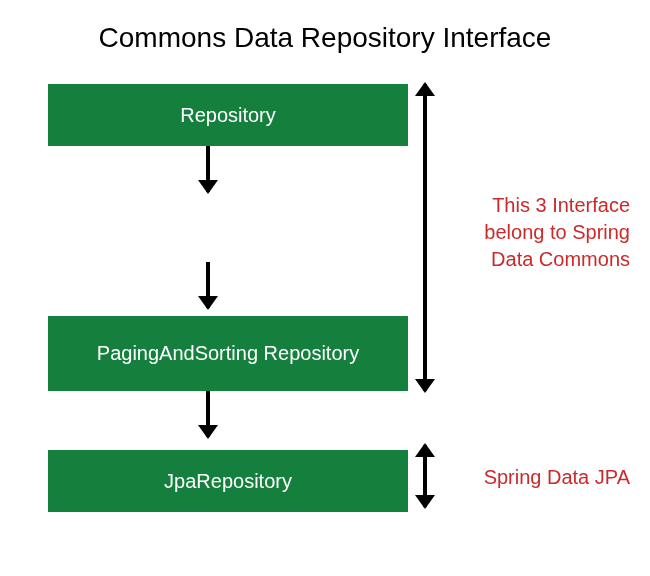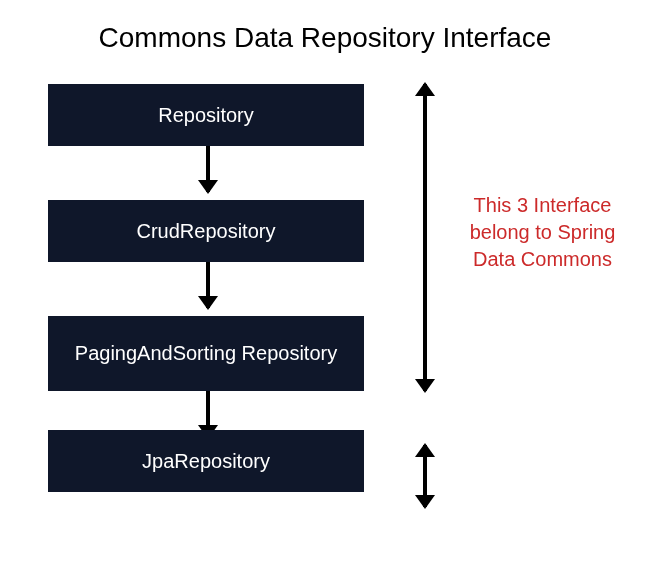--- a/index.html
+++ b/index.html
@@ -19,23 +19,23 @@
       padding-bottom: 18px;
     }
     .diagram {
       position: relative;
       width: 650px;
       height: 500px;
     }
     .box {
       position: absolute;
       left: 48px;
-      width: 316px;
+      width: 360px;
       height: 62px;
-      background: #0f172a;
+      background: #15803d;
       color: #fff;
       display: flex;
       align-items: center;
       justify-content: center;
       font-size: 20px;
       text-align: center;
       line-height: 1.25;
       padding: 4px 8px;
     }
     .box.tall { height: 75px; text-align: center; }
@@ -82,58 +82,58 @@
       border-left: 10px solid transparent;
       border-right: 10px solid transparent;
       border-top: 14px solid #000;
     }
     .annot {
       position: absolute;
       left: 455px;
       width: 175px;
       color: #cc2a2a;
       font-size: 20px;
-      text-align: center;
+      text-align: right;
       line-height: 1.35;
     }
   </style>
 </head>
 <body>
 
 <div class="title">Commons Data Repository Interface</div>
 
 <div class="diagram">
 
   <div class="box" style="top:12px">Repository</div>
 
   <div class="flow-arrow" style="top:74px;height:46px">
     <div class="shaft"></div>
       <div class="head"></div>
   </div>
 
-  <div class="box" style="top:128px">CrudRepository</div>
 
   <div class="flow-arrow" style="top:190px;height:46px">
     <div class="shaft"></div>
       <div class="head"></div>
   </div>
 
   <div class="box tall" style="top:244px">PagingAndSorting Repository</div>
 
   <div class="flow-arrow" style="top:319px;height:46px">
     <div class="shaft"></div>
       <div class="head"></div>
   </div>
 
-  <div class="box" style="top:358px">JpaRepository</div>
+  <div class="box" style="top:378px">JpaRepository</div>
 
   <div class="bracket" style="top:12px;height:307px">
     <div class="cap-up"></div>
       <div class="cap-down"></div>
   </div>
   <div class="annot" style="top:120px">This 3 Interface belong to Spring Data Commons</div>
 
   <div class="bracket" style="top:373px;height:62px">
     <div class="cap-up"></div>
       <div class="cap-down"></div>
   </div>
+  <div class="annot" style="top:392px">Spring Data JPA</div>
 
 </div>
 
 </body></html>

